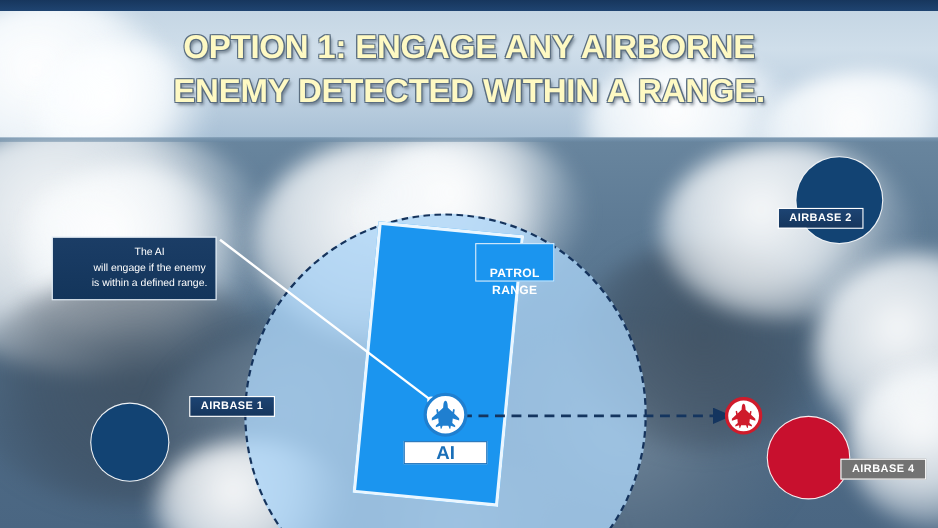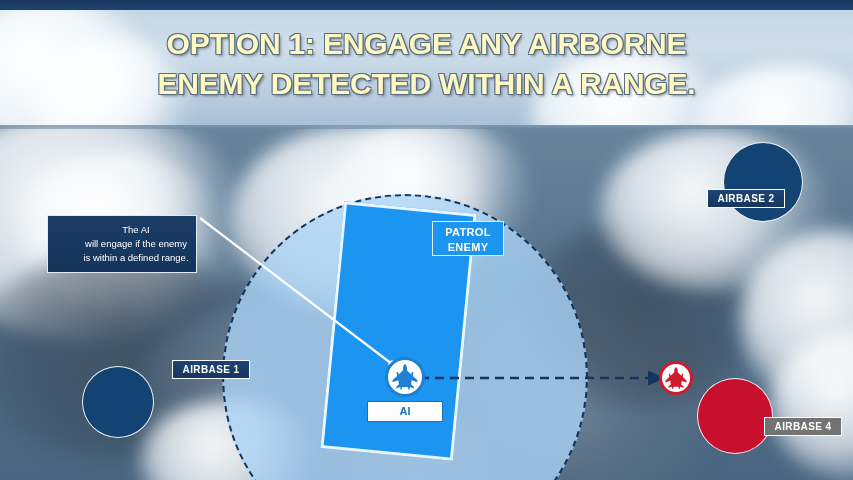--- a/index.html
+++ b/index.html
@@ -121,21 +121,21 @@
   .callout .c1 { display: block; padding-left: 28px; }
   .patrol-lbl {
     left: 432px; top: 221px;
     width: 72px; height: 35px;
     background: #1b95ef;
     border: 1.5px solid #dfeefb;
     color: #ffffff;
     font-size: 11px;
     font-weight: bold;
     line-height: 15px;
-    padding-top: 3px;
+    padding-top: 20px;
     letter-spacing: 0.3px;
     z-index: 10;
   }
   .patrol-lbl span { display: block; }
   .engage-lbl {
     left: 563px; top: 322px;
     width: 95px; height: 21px;
     background: #d3e6f7;
     border: 1.5px solid #15355f;
     color: #14355f;
@@ -143,21 +143,21 @@
     font-weight: bold;
     line-height: 19px;
     z-index: 10;
   }
   .ai-lbl {
     left: 367px; top: 401px;
     width: 76px; height: 21px;
     background: #ffffff;
     border: 1.5px solid #1a6fb8;
     color: #1a6fb8;
-    font-size: 11px;
+    font-size: 17px;
     font-weight: bold;
     line-height: 19px;
     z-index: 10;
   }
   .base-lbl-navy {
     background: linear-gradient(180deg, #1d4473 0%, #16365d 100%);
     border: 1.5px solid #ffffff;
     color: #ffffff;
     font-size: 10px;
     font-weight: bold;
@@ -272,21 +272,21 @@
   </div>
 
   <div class="lbl callout">
     <span class="c1">The AI</span>
     <span class="c1">will engage if the enemy</span>
     <span class="c1">is within a defined range.</span>
   </div>
 
   <div class="lbl patrol-lbl">
     <span>PATROL</span>
-    <span>ENEMY</span>
+    <span>RANGE</span>
   </div>
 
   <div class="lbl ai-lbl">AI</div>
 
   <div class="lbl base-lbl-navy base1">AIRBASE 1</div>
   <div class="lbl base-lbl-navy base2">AIRBASE 2</div>
   <div class="lbl base4">AIRBASE 4</div>
 
   <div class="top-strip"></div>
   <div class="header-band">

